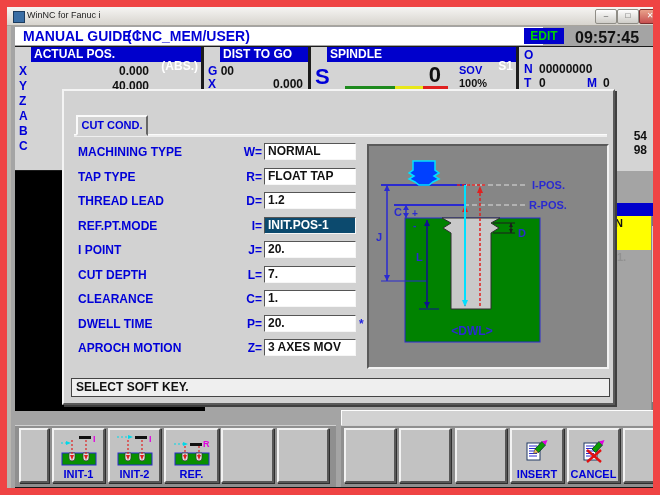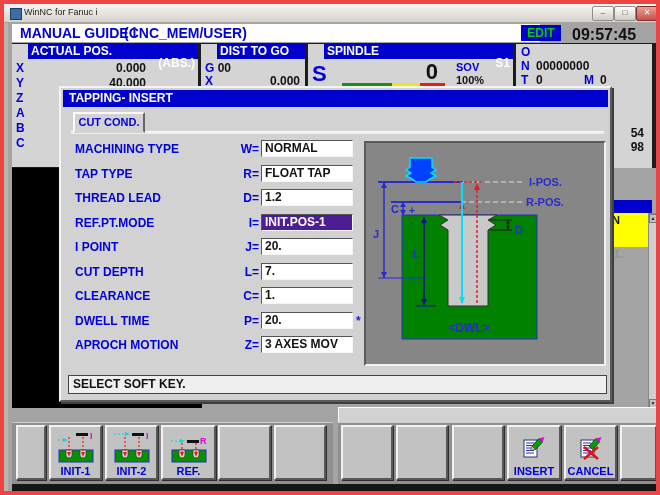--- a/index.html
+++ b/index.html
@@ -1,18 +1,18 @@
 <!DOCTYPE html>
 <html><head>
 <meta charset="utf-8">
 <style>
   html,body{margin:0;padding:0;}
   body{width:660px;height:495px;font-family:"Liberation Sans",sans-serif;-webkit-font-smoothing:none;}
   .abs{position:absolute;}
-  #win{position:relative;width:660px;height:495px;background:#b9b6b0;border:4px solid #ef4444;box-sizing:border-box;overflow:hidden;}
+  #win{position:relative;width:660px;height:495px;background:#b9b6b0;border:7px solid #ef4444;box-sizing:border-box;overflow:hidden;}
   
   #titlebar{left:0;top:0;width:658px;height:18px;background:linear-gradient(#f6f5f3,#d7d4ce);border-bottom:1px solid #a8a59e;}
   #titlebar .title{left:20px;top:3px;font-size:9px;color:#222;}
   #titlebar .appicon{left:6px;top:4px;width:10px;height:10px;background:#3a6ea5;border:1px solid #1d3c5e;}
   .winbtn{top:2px;width:20px;height:13px;background:linear-gradient(#fdfdfd,#cfcdc8);border:1px solid #8f8d86;border-radius:2px;font-size:8px;text-align:center;line-height:11px;color:#444;}
   #btn-close{left:632px;background:linear-gradient(#e9a28b,#c75050);color:#fff;border-color:#7d3030;}
   #btn-max{left:610px;}
   #btn-min{left:588px;}
   
   #app{left:4px;top:19px;width:648px;height:472px;background:#a4a4a4;}
@@ -56,21 +56,21 @@
   #blackpanel{left:4px;top:145px;width:190px;height:240px;background:#000;}
   
   #dlg{left:51px;top:63px;width:553px;height:316px;background:#d2d2d2;border:2px solid;border-color:#f4f4f4 #5a5a5a #5a5a5a #f4f4f4;box-sizing:border-box;box-shadow:2px 2px 0 #3f3f3f;}
   #dlg-title{left:2px;top:2px;right:2px;height:17px;background:#0000cc;color:#fff;font-size:12px;font-weight:bold;line-height:17px;padding-left:6px;}
   #tabline{left:10px;top:43px;width:533px;height:2px;background:#efefef;border-top:1px solid #fbfbfb;}
   #tab{left:12px;top:24px;width:72px;height:21px;background:#d2d2d2;border:2px solid;border-color:#fafafa #666 #d2d2d2 #fafafa;box-sizing:border-box;color:#0000d8;font-size:11px;font-weight:bold;text-align:center;line-height:17px;}
   .frow{left:14px;height:17px;font-size:12px;}
   .flabel{position:absolute;left:0;top:2px;color:#0000d8;font-weight:bold;white-space:nowrap;}
   .fkey{position:absolute;left:136px;top:2px;width:48px;text-align:right;color:#0000d8;font-weight:bold;}
   .finput{position:absolute;left:186px;top:0;width:92px;height:17px;background:#fff;border:1px solid;border-color:#555 #f6f6f6 #f6f6f6 #555;box-sizing:border-box;font-size:12px;font-weight:bold;color:#111;line-height:15px;padding-left:3px;white-space:nowrap;}
-  .finput.selected{background:#4c1d95;color:#fff;}
+  .finput.selected{background:#0c4a6e;color:#fff;}
   .fstar{position:absolute;left:281px;top:2px;color:#2222e0;font-weight:bold;font-size:12px;}
   #diagram{left:303px;top:53px;width:242px;height:225px;background:#868686;border:2px solid;border-color:#5a5a5a #f2f2f2 #f2f2f2 #5a5a5a;box-sizing:border-box;}
   #dlg-status{left:7px;top:287px;width:539px;height:19px;background:#efefef;border:1px solid #444;box-sizing:border-box;font-size:12px;font-weight:600;color:#111;line-height:17px;padding-left:4px;}
   
   #gbar{left:4px;top:384px;width:321px;height:16px;background:#c9c9c9;border:1px solid;border-color:#fdfdfd #6f6f6f #6f6f6f #fdfdfd;box-sizing:border-box;color:#0000d8;font-weight:bold;font-size:12px;line-height:14px;padding-left:4px;}
   #gbar2{left:330px;top:384px;width:319px;height:16px;background:#d2d2d2;border:1px solid;border-color:#fdfdfd #6f6f6f #6f6f6f #fdfdfd;box-sizing:border-box;}
   .skpanel{top:399px;height:61px;background:#8f8f8f;border-top:1px solid #cfcfcf;}
   #skp-left{left:4px;width:321px;}
   #skp-right{left:330px;width:319px;}
   .softkey{top:402px;height:55px;background:#c2c2c2;border:2px solid;border-color:#f2f2f2 #575757 #575757 #f2f2f2;box-sizing:border-box;box-shadow:1px 1px 0 #2e2e2e;}
@@ -153,21 +153,20 @@
     <div class="abs" id="selline">I N</div>
     <div class="abs" id="r1line">R1.</div>
     <div class="abs" id="vscroll">
       <div class="abs sbtn" style="top:0;">▲</div>
       <div class="abs sbtn" style="bottom:0;">▼</div>
     </div>
 
     <div class="abs" id="blackpanel"></div>
 
     <div class="abs" id="dlg">
-      <div class="abs" id="dlg-title">TAPPING- INSERT</div>
       <div class="abs" id="tabline"></div>
       <div class="abs" id="tab">CUT COND.</div>
 
       <div class="abs frow" style="top:52px;">
         <span class="flabel">MACHINING TYPE</span>
           <span class="fkey">W=</span>
         <div class="finput">NORMAL</div>
       </div>
       <div class="abs frow" style="top:77px;">
         <span class="flabel">TAP TYPE</span>

